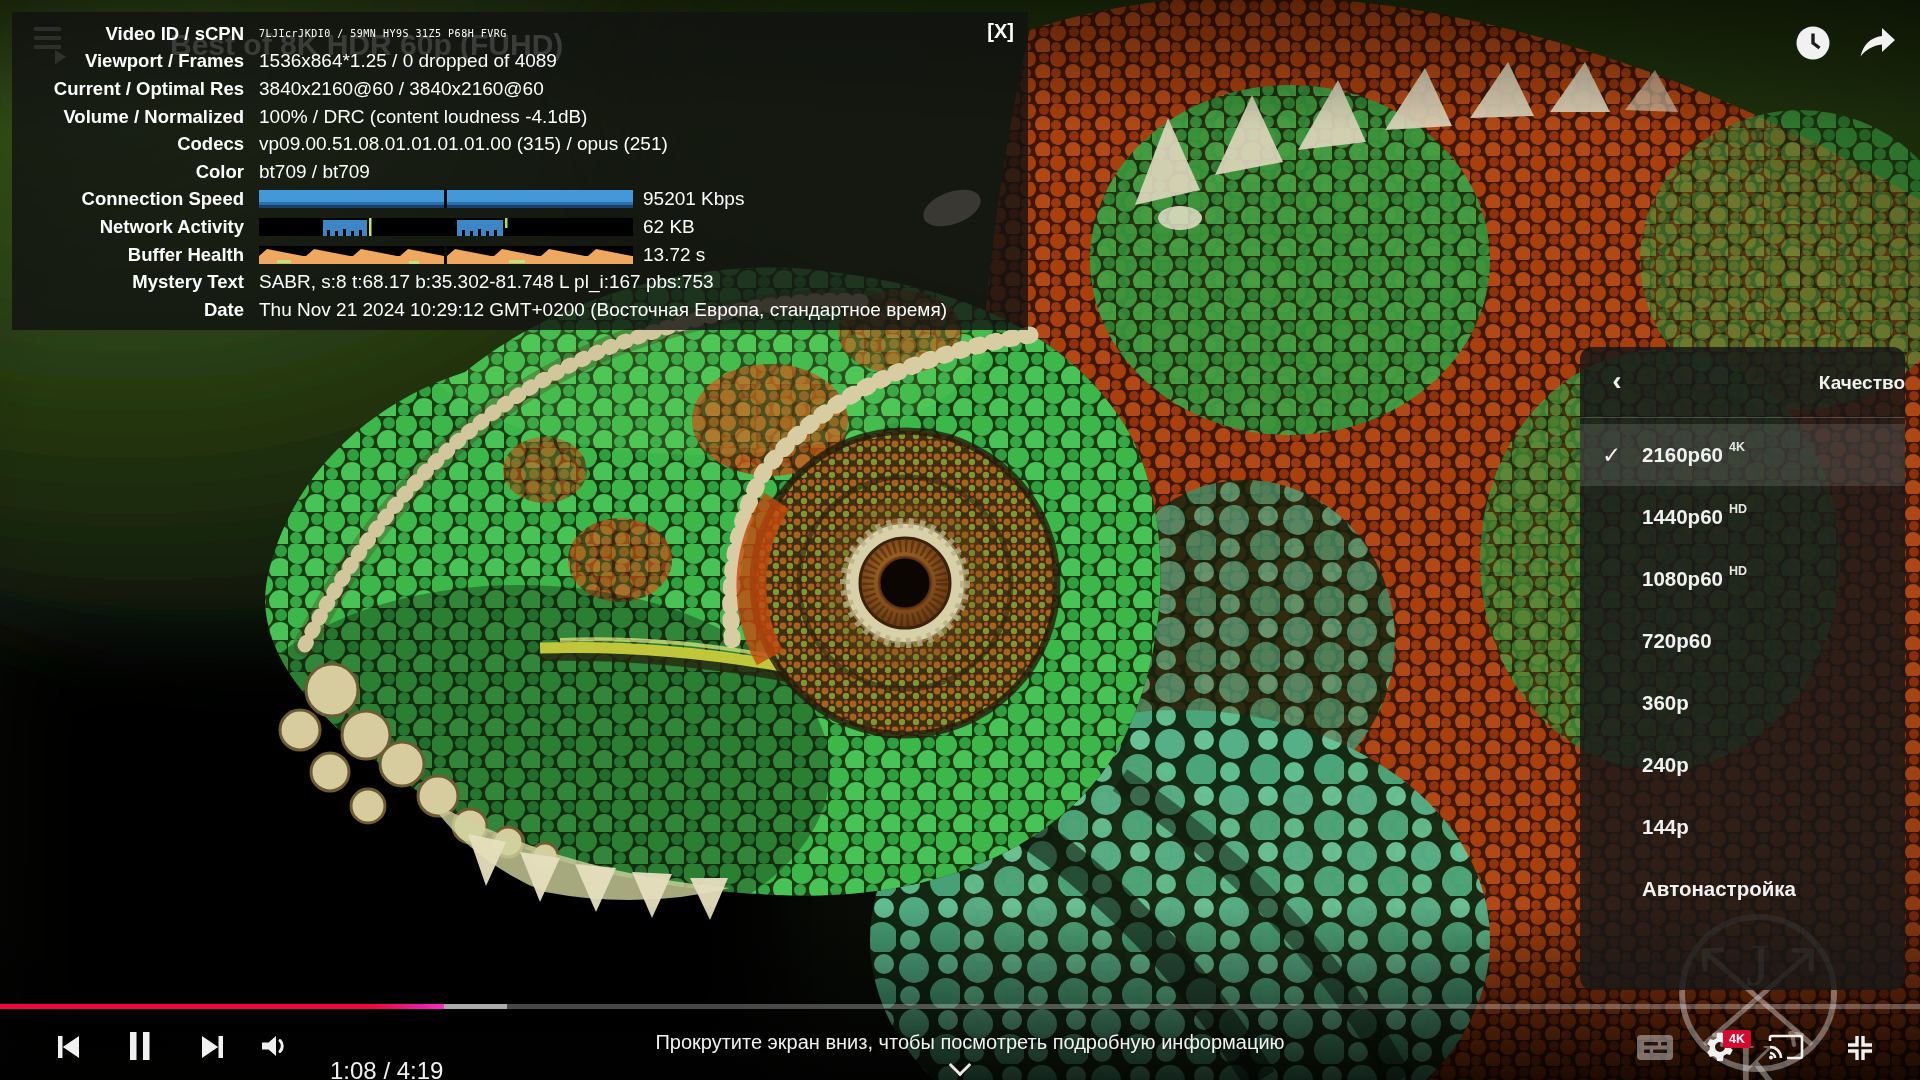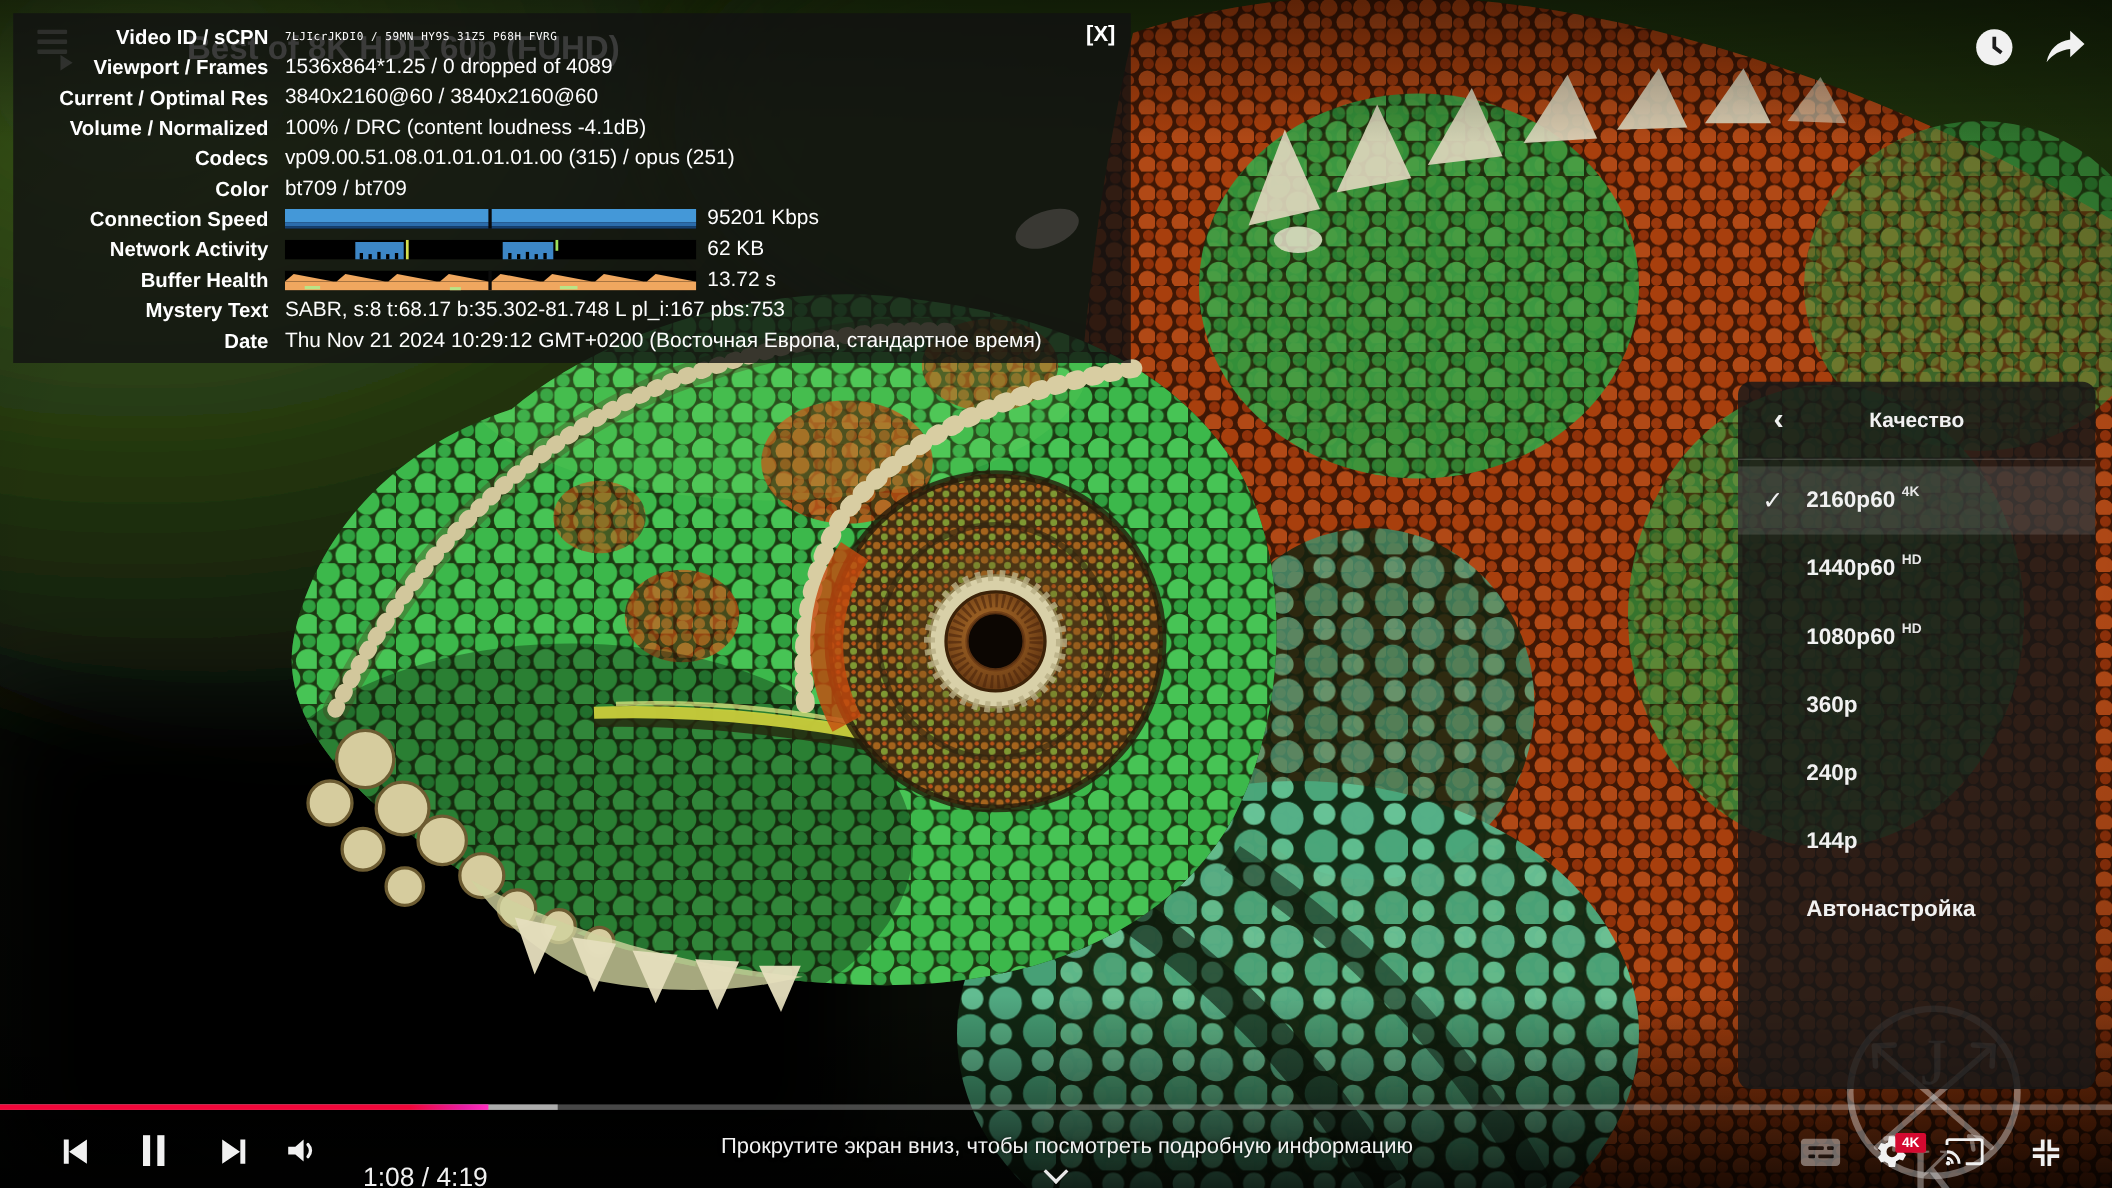--- a/index.html
+++ b/index.html
@@ -35,21 +35,21 @@
   
   .top-right{position:absolute;top:24px;right:22px;z-index:6;display:flex;gap:24px;align-items:center;}
   .tr-btn{cursor:pointer;}
 
   
   .quality-menu{position:absolute;top:347px;right:15px;width:325px;height:643px;z-index:7;
     background:rgba(24,24,24,.84);border-radius:12px;box-sizing:border-box;overflow:hidden;}
   .q-header{position:relative;height:70px;}
   .q-back{position:absolute;left:22px;top:19px;width:30px;text-align:center;font-size:28px;line-height:30px;
     color:#f1f1f1;cursor:pointer;font-weight:bold;}
-  .q-title{position:absolute;left:0;right:0;top:25px;text-align:center;font-size:19px;font-weight:bold;color:#f1f1f1;}
+  .q-title{position:absolute;left:0;right:0;top:25px;text-align:right;font-size:19px;font-weight:bold;color:#f1f1f1;}
   .q-divider{height:1px;background:rgba(255,255,255,.2);}
   .q-list{padding-top:6px;}
   .q-item{position:relative;height:62px;display:flex;align-items:center;padding-left:62px;
     font-size:20.5px;font-weight:bold;color:#f1f1f1;cursor:pointer;box-sizing:border-box;}
   .q-item.selected{background:rgba(255,255,255,.12);}
   .q-check{position:absolute;left:22px;top:50%;transform:translateY(-50%);font-size:23px;font-weight:normal;color:#f1f1f1;}
   .q-badge{font-size:12.5px;font-weight:bold;color:#e6e6e6;margin-left:6px;position:relative;top:-8px;}
 
   
   .watermark{position:absolute;left:1660px;top:895px;z-index:6;opacity:.95;cursor:pointer;}
@@ -375,20 +375,23 @@
       </div>
       <div class="q-item">
         <span>1440p60</span>
         <span class="q-badge">HD</span>
       </div>
       <div class="q-item">
         <span>1080p60</span>
         <span class="q-badge">HD</span>
       </div>
       <div class="q-item">
+        <span>720p60</span>
+      </div>
+      <div class="q-item">
         <span>360p</span>
       </div>
       <div class="q-item">
         <span>240p</span>
       </div>
       <div class="q-item">
         <span>144p</span>
       </div>
       <div class="q-item">
         <span>Автонастройка</span>

